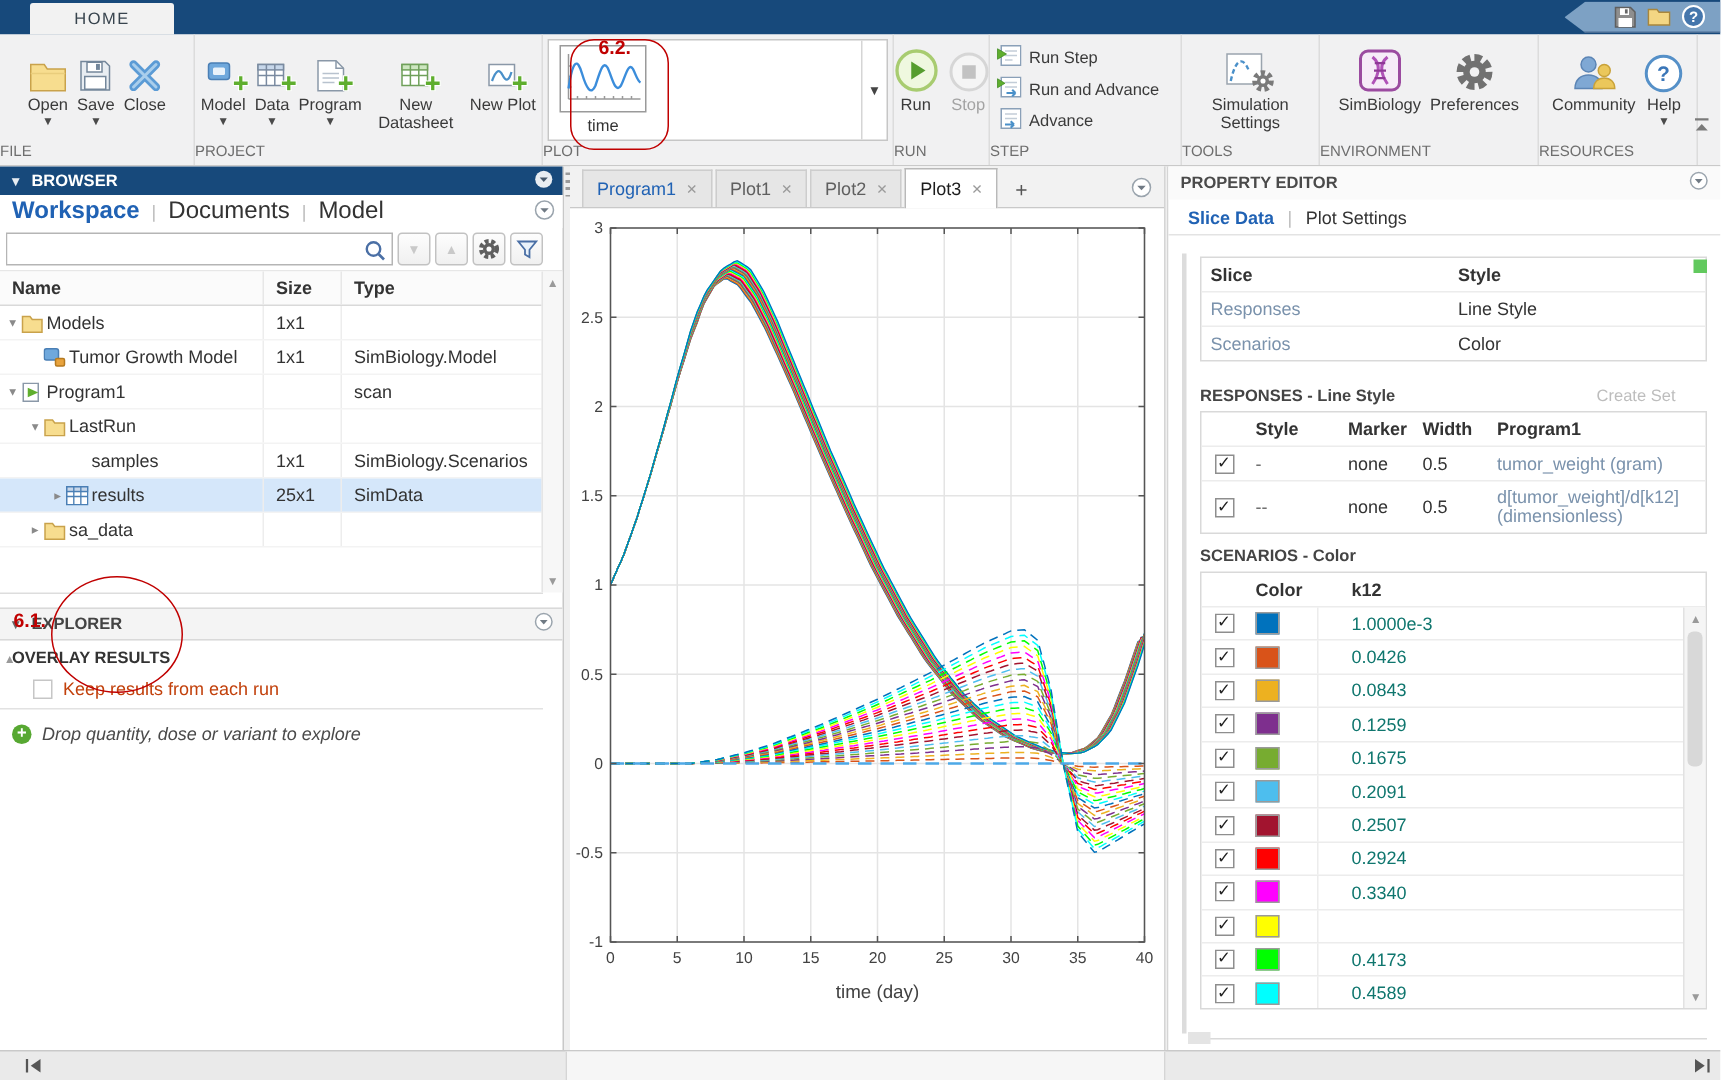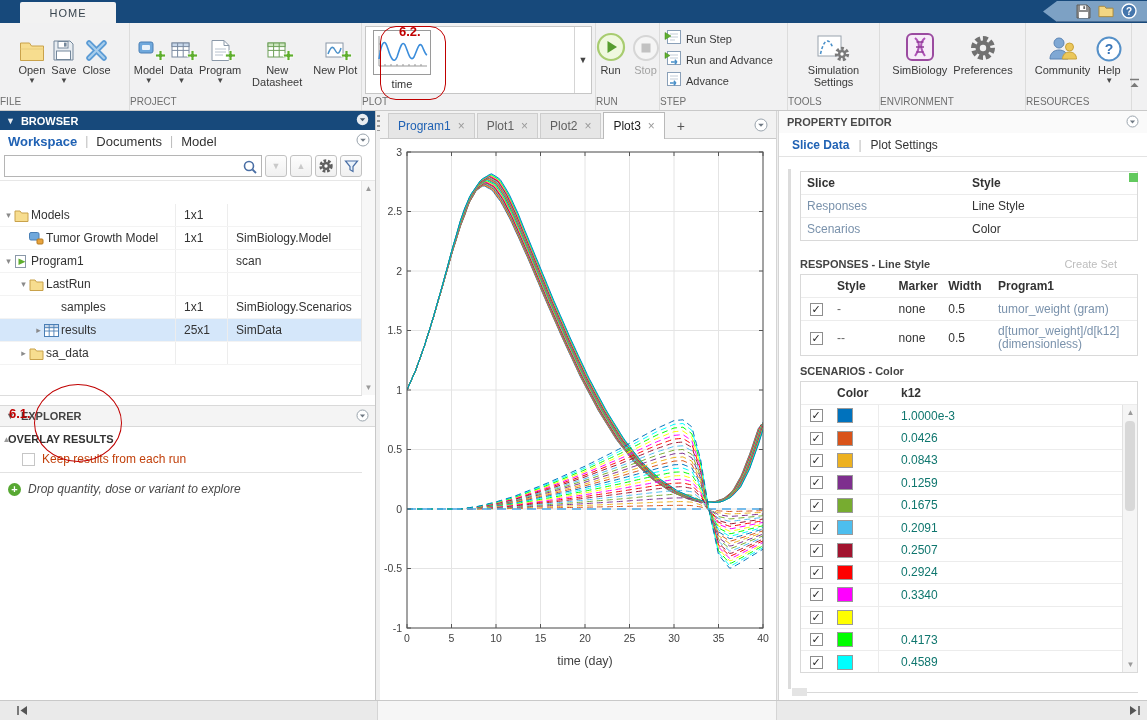--- a/index.html
+++ b/index.html
@@ -53,21 +53,21 @@
   .vdivider { width:3px; height:100%; background:#EFEFEF; border-left:1px solid #D5D5D5; border-right:1px solid #D5D5D5; }
   .right-panel { position:relative; width:368px; height:100%; background:#fff; }
 
   
   .panel-header { position:absolute; left:0; top:0; width:100%; height:19px; background:#17497B; color:#fff;
      display:flex; align-items:center; padding:0 6px; font-size:11px; font-weight:bold; }
   .panel-header .tri { font-size:9px; margin-right:6px; color:#E8EDF2; }
   .ph-spacer { flex:1; }
   .browser-tabs { position:absolute; left:0; top:19px; width:100%; height:22px; display:flex; align-items:center;
      padding-left:6px; background:#fff; }
-  .btab { font-size:13px; color:#333; padding:0 8px; cursor:default; }
+  .btab { font-size:16px; color:#333; padding:0 8px; cursor:default; }
   .btab.active { color:#2062B4; font-weight:bold; padding-left:2px; }
   .btab-sep { color:#BBB; }
   .search-row { position:absolute; left:0; top:41px; width:100%; height:29px; border-bottom:1px solid #E7E7E7;
      display:flex; align-items:center; padding-left:4px; }
   .search-box { width:258px; height:22px; border:1px solid #B5B5B5; background:#fff; position:relative; }
   .search-box input { width:232px; height:20px; border:none; outline:none; font:12px "Liberation Sans",sans-serif; padding:0 4px; }
   .search-mag { position:absolute; right:3px; top:3px; }
   .sbtn { width:22px; height:22px; margin-left:3px; border:1px solid #C2C2C2; border-radius:3px;
      background:linear-gradient(#FDFDFD,#F0F0F0); display:flex; align-items:center; justify-content:center;
      font-size:9px; color:#555; }
@@ -497,20 +497,25 @@
               <circle cx="8" cy="8" r="5.2" fill="none" stroke="#5F5F5F" stroke-width="3" stroke-dasharray="2.6 1.7"></circle>
               <circle cx="8" cy="8" r="4" fill="#5F5F5F"></circle>
               <circle cx="8" cy="8" r="1.7" fill="#FDFDFD"></circle>
             </svg>
           </span>
         <span class="sbtn">
             <svg width="15" height="15" viewBox="0 0 15 15">
               <path d="M1.5 2h12L9 7.5v5l-3-1.8V7.5z" fill="#EAF2FA" stroke="#4A6FA5" stroke-width="1.2"></path>
             </svg>
           </span>
+      </div>
+      <div class="thead">
+        <div class="th-name">Name</div>
+        <div class="th-size">Size</div>
+        <div class="th-type">Type</div>
       </div>
       <div id="tree-body">
           <div class="trow">
             <div class="tcell tname" style="padding-left: 3px;">
               <span class="expander">▾</span>
               <span class="ticon">
                 <svg width="15" height="13" viewBox="0 0 15 13">
                   <path d="M1 2h5l1.5 2H14v8.5H1z" fill="#F7DD8F" stroke="#C9A24B"></path>
                 </svg>
               </span>

